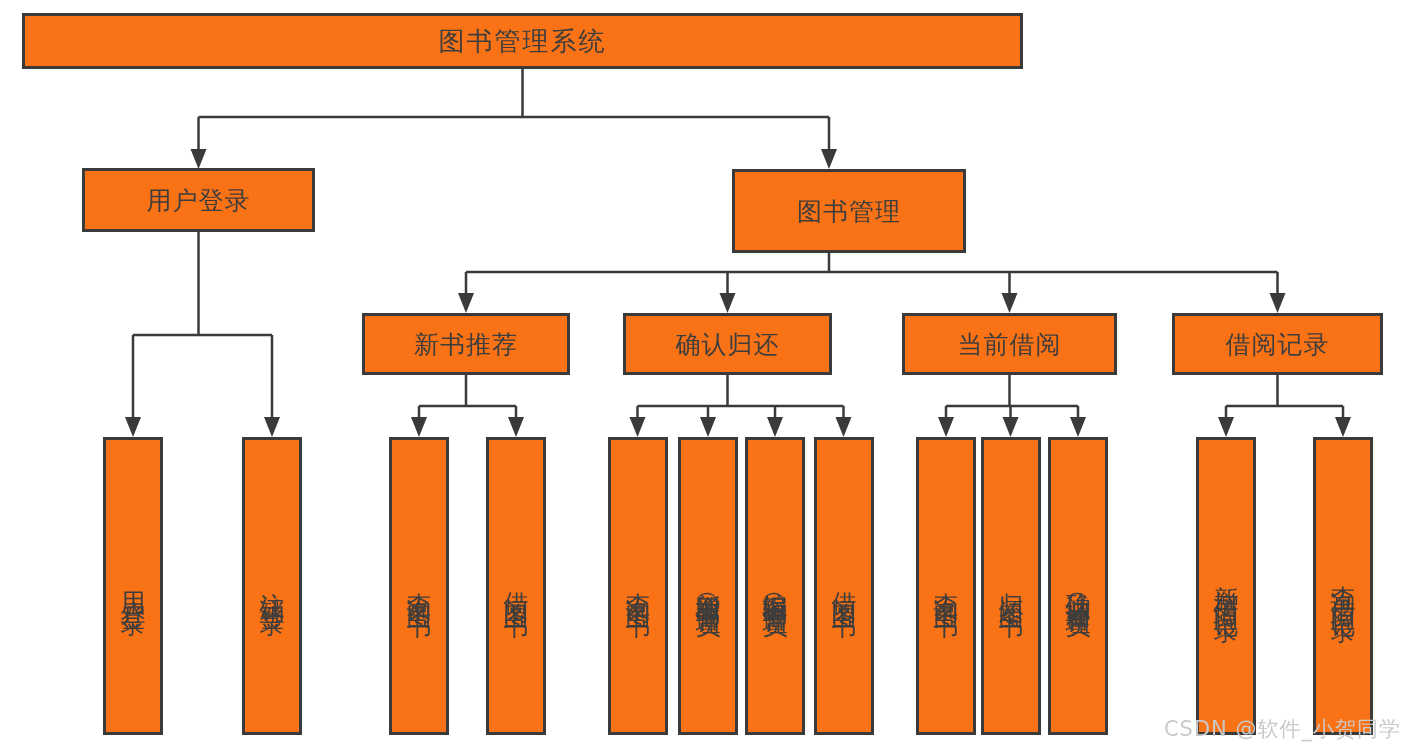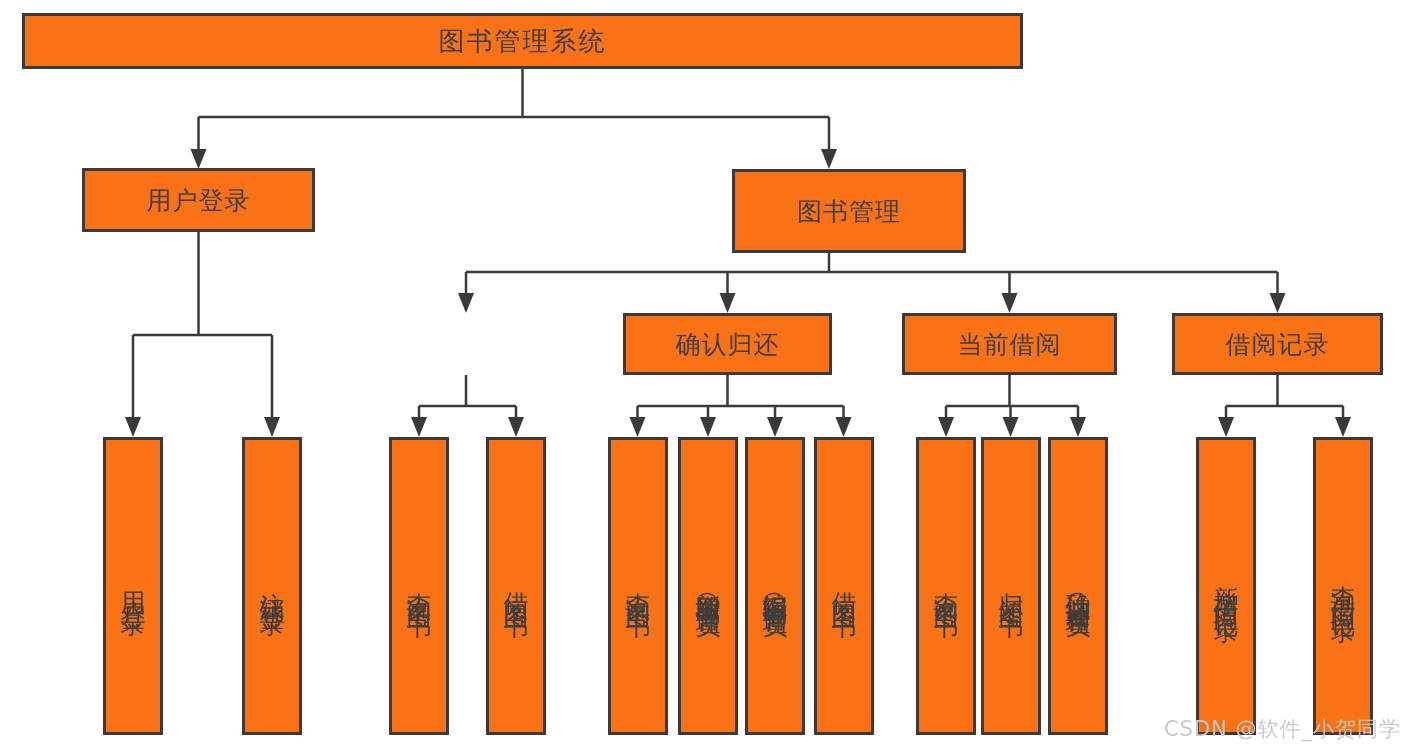--- a/index.html
+++ b/index.html
@@ -100,20 +100,23 @@
     <span>图书管理系统</span>
   </div>
 
   <div class="node hnode" style="left:82px; top:168px; width:233px; height:64px;">
     <span>用户登录</span>
   </div>
   <div class="node hnode" style="left:732px; top:169px; width:234px; height:84px;">
     <span>图书管理</span>
   </div>
 
+  <div class="node hnode" style="left:362px; top:313px; width:208px; height:62px;">
+    <span>新书推荐</span>
+  </div>
   <div class="node hnode" style="left:623px; top:313px; width:209px; height:62px;">
     <span>确认归还</span>
   </div>
   <div class="node hnode" style="left:1172px; top:313px; width:211px; height:62px;">
     <span>借阅记录</span>
   </div>
   <div class="node hnode" style="left:902px; top:313px; width:215px; height:62px;">
     <span>当前借阅</span>
   </div>
 

